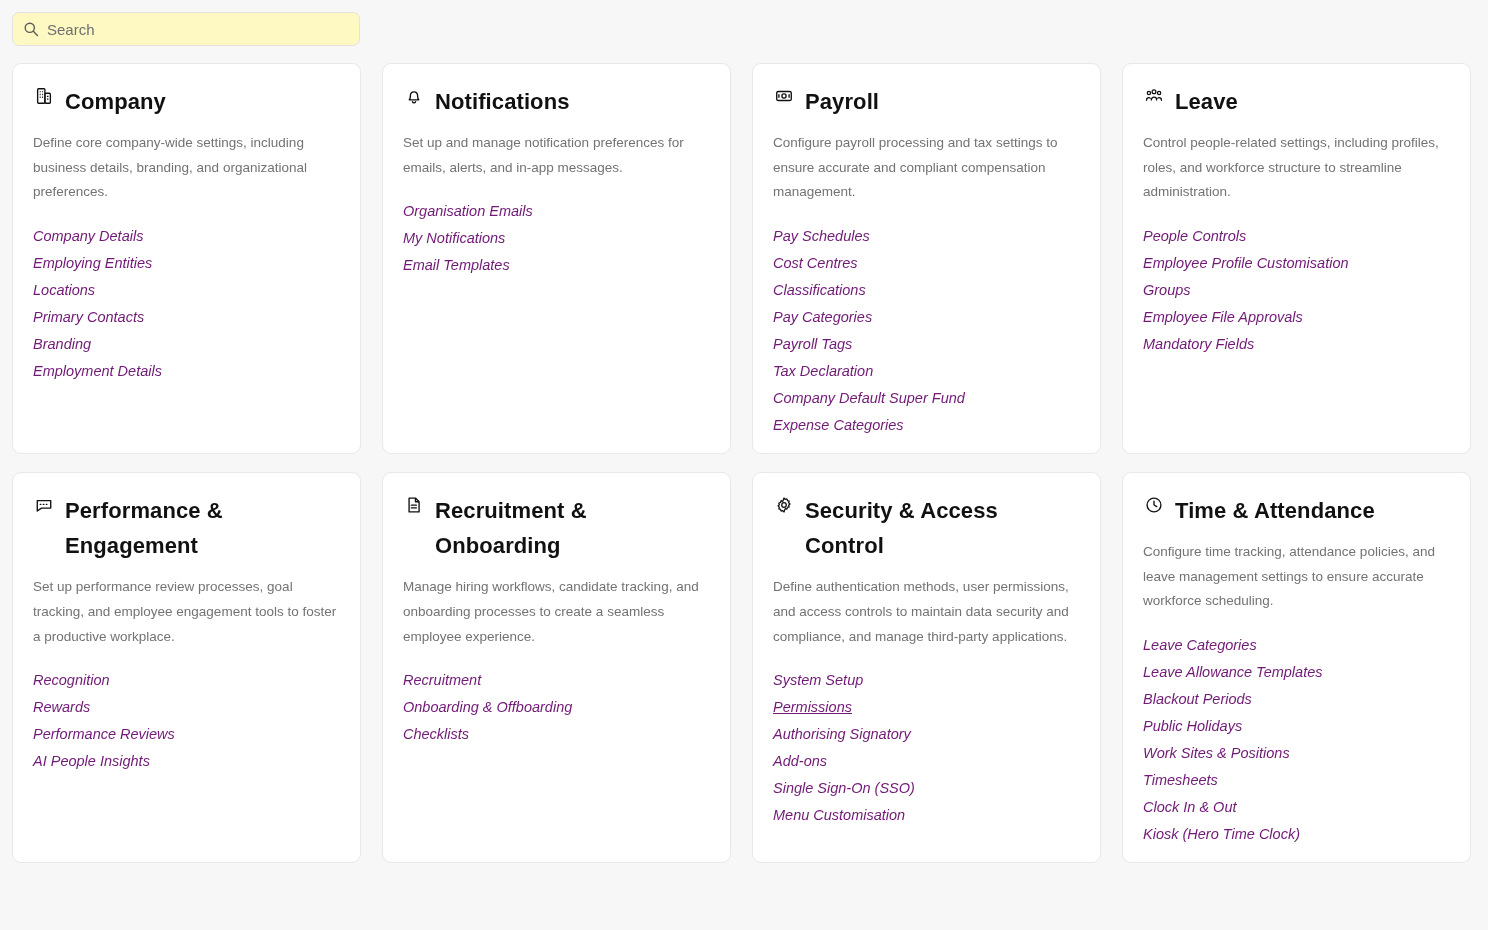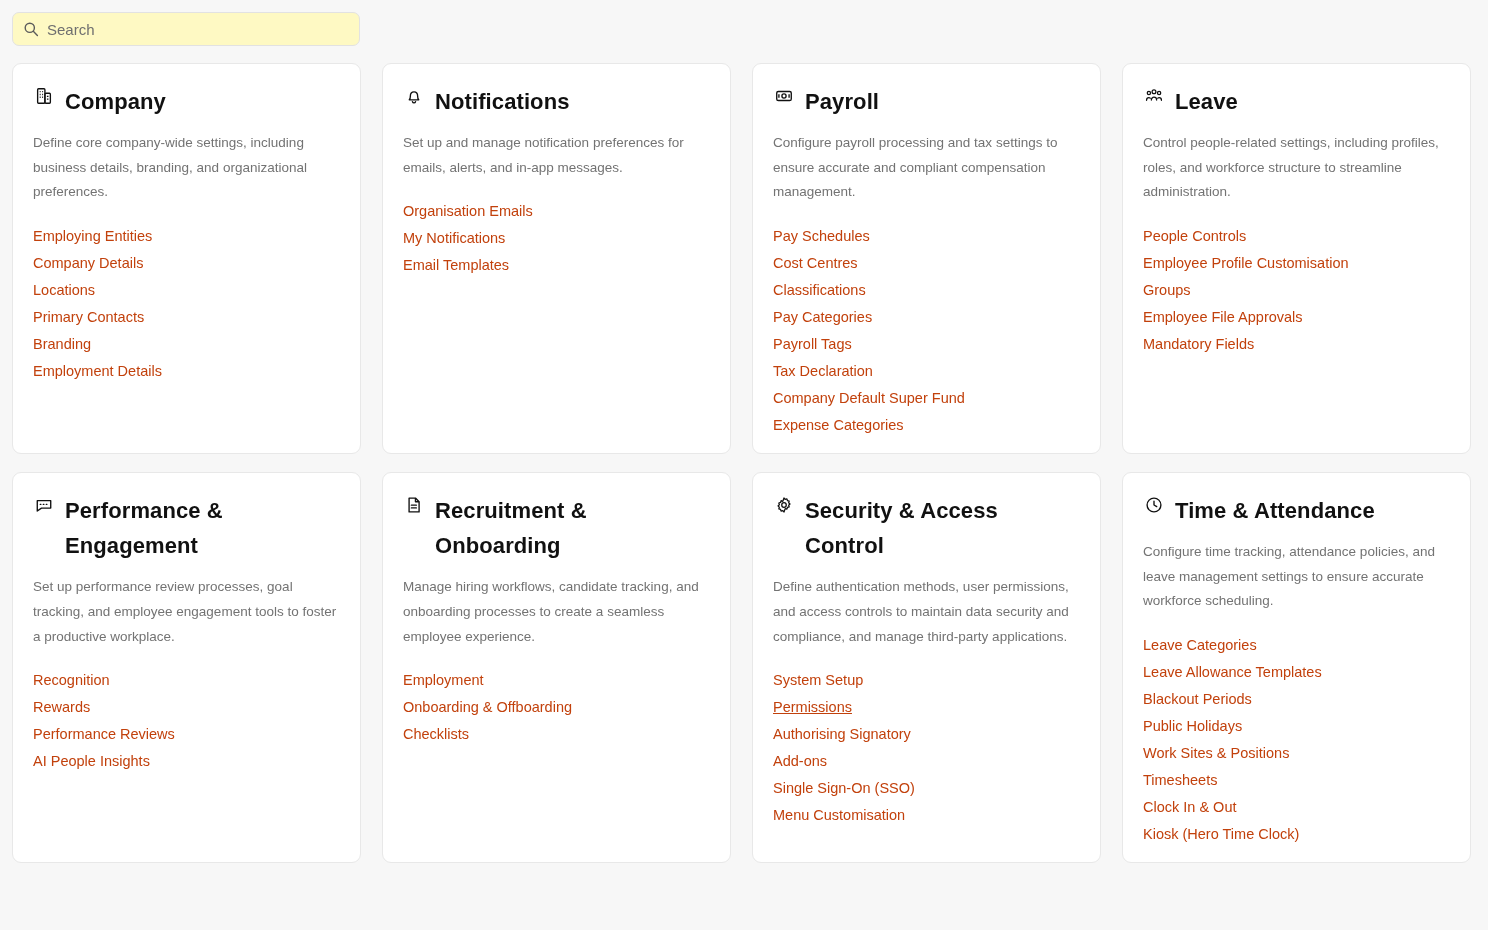--- a/index.html
+++ b/index.html
@@ -97,23 +97,24 @@
     max-width: 305px;
   }
   .link-list {
     list-style: none;
     margin: 0;
     padding: 0;
   }
   .link-list li {
     font-size: 14.5px;
     line-height: 1.86;
-    color: #c2410c;
+    color: #701a75;
     white-space: nowrap;
     cursor: pointer;
+    font-style: italic;
   }
   .link-list li.underlined { text-decoration: underline; }
 </style>
 </head>
 <body>
 
 <div class="page">
 
   <div class="search-wrap">
     <span class="search-icon">
@@ -140,22 +141,22 @@
             <line x1="6.3" y1="12.4" x2="7.3" y2="12.4"></line>
             <line x1="9" y1="12.4" x2="10" y2="12.4"></line>
             <line x1="14.2" y1="11.4" x2="15.9" y2="11.4"></line>
             <line x1="14.2" y1="14.4" x2="15.9" y2="14.4"></line>
           </svg>
         </span>
         <div class="card-title">Company</div>
       </div>
       <p class="card-desc">Define core company-wide settings, including business details, branding, and organizational preferences.</p>
       <ul class="link-list">
+        <li>Company Details</li>
         <li>Employing Entities</li>
-        <li>Company Details</li>
         <li>Locations</li>
         <li>Primary Contacts</li>
         <li>Branding</li>
         <li>Employment Details</li>
       </ul>
     </div>
 
     <div class="card">
       <div class="card-head">
         <span class="card-icon">
@@ -251,21 +252,21 @@
             <path d="M5.6 3.4h7l4 4v11.2H5.6z" stroke-linejoin="round"></path>
             <path d="M12.6 3.4v4h4" stroke-linejoin="round"></path>
             <line x1="8.1" y1="11.2" x2="13.6" y2="11.2" stroke-linecap="round"></line>
             <line x1="8.1" y1="14.2" x2="13.6" y2="14.2" stroke-linecap="round"></line>
           </svg>
         </span>
         <div class="card-title">Recruitment &amp; Onboarding</div>
       </div>
       <p class="card-desc">Manage hiring workflows, candidate tracking, and onboarding processes to create a seamless employee experience.</p>
       <ul class="link-list">
-        <li>Employment</li>
+        <li>Recruitment</li>
         <li>Onboarding &amp; Offboarding</li>
         <li>Checklists</li>
       </ul>
     </div>
 
     <div class="card">
       <div class="card-head">
         <span class="card-icon">
           <svg viewBox="0 0 22 22" width="20" height="20" fill="none" stroke="currentColor" stroke-width="1.4">
             <circle cx="11" cy="11" r="2.5"></circle>

